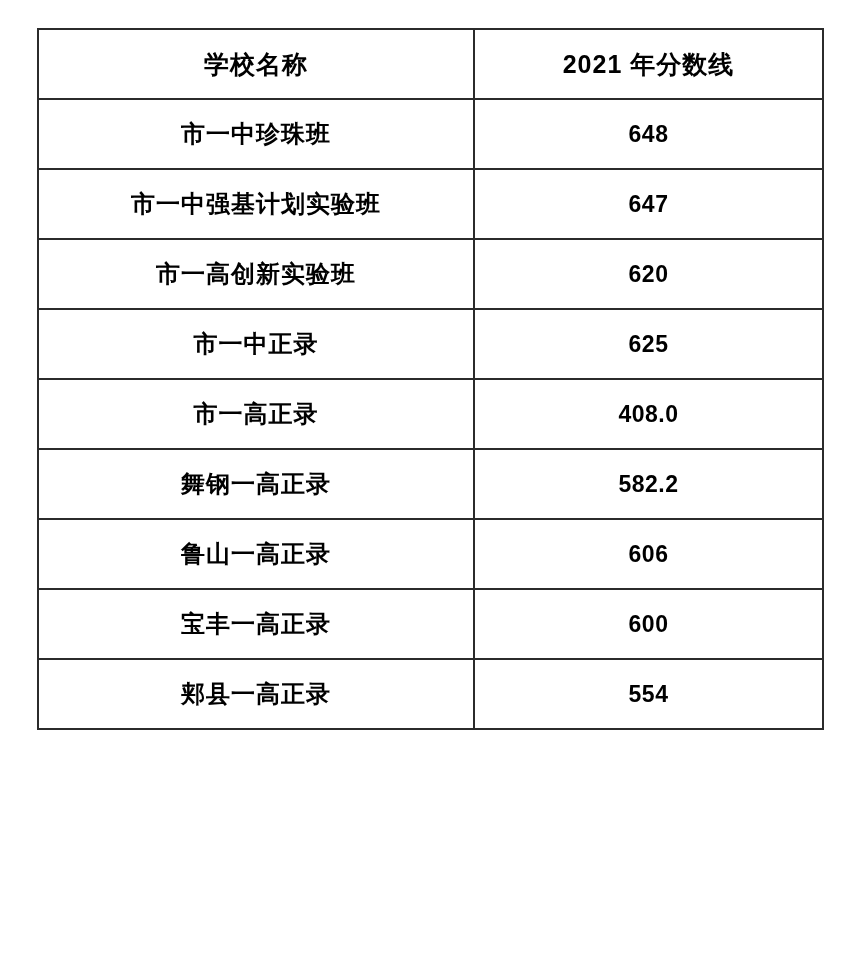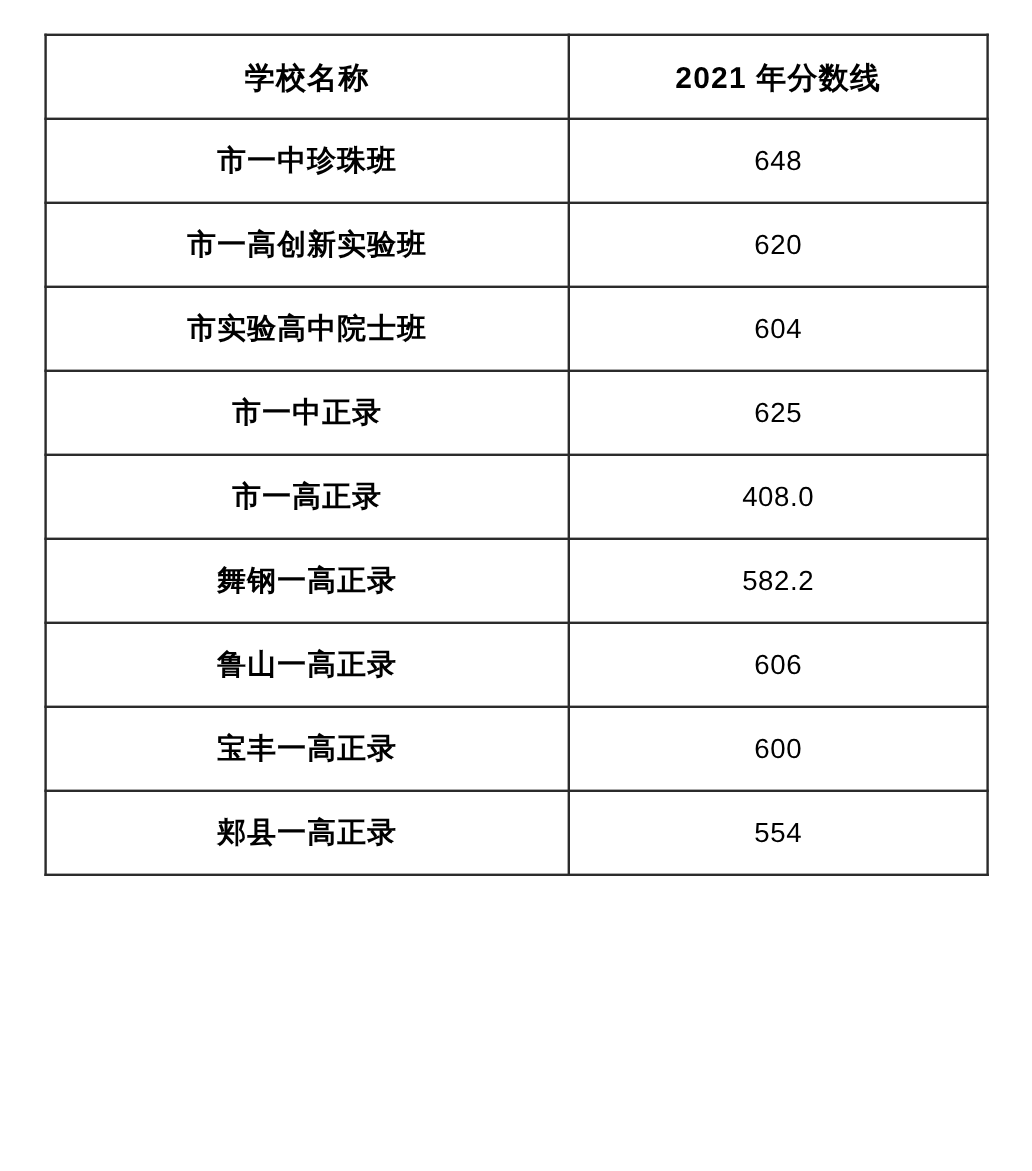--- a/index.html
+++ b/index.html
@@ -52,21 +52,21 @@
     letter-spacing: 1px;
   }
   .cell-school {
     font-size: 24px;
     font-weight: bold;
     letter-spacing: 1px;
     margin-top: 24px;
   }
   .cell-score {
     font-size: 23px;
-    font-weight: normal;
+    font-weight: bold;
     letter-spacing: 0.5px;
   }
 </style>
 </head>
 <body>
 
 <div class="page">
   <div class="table-wrap">
     <table class="score-table">
       <colgroup>
@@ -78,26 +78,26 @@
           <th class="hdr-school">学校名称</th>
           <th class="hdr-score">2021 年分数线</th>
         </tr>
       </thead>
       <tbody>
         <tr>
           <td class="cell-school">市一中珍珠班</td>
           <td class="cell-score">648</td>
         </tr>
         <tr>
+          <td class="cell-school">市一中强基计划实验班</td>
+          <td class="cell-score">647</td>
+        </tr>
+        <tr>
           <td class="cell-school">市一高创新实验班</td>
           <td class="cell-score">620</td>
-        </tr>
-        <tr>
-          <td class="cell-school">市实验高中院士班</td>
-          <td class="cell-score">604</td>
         </tr>
         <tr>
           <td class="cell-school">市一中正录</td>
           <td class="cell-score">625</td>
         </tr>
         <tr>
           <td class="cell-school">市一高正录</td>
           <td class="cell-score">408.0</td>
         </tr>
         <tr>

